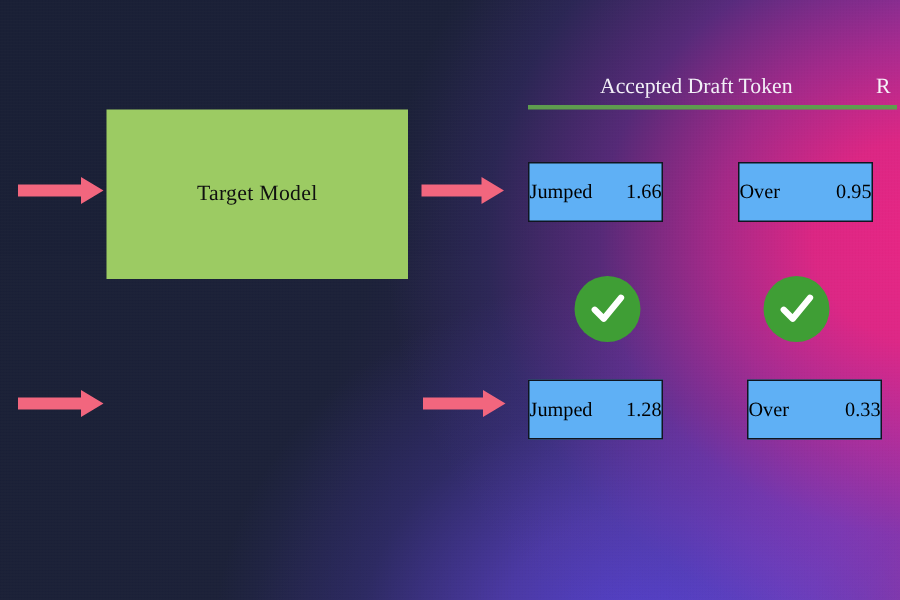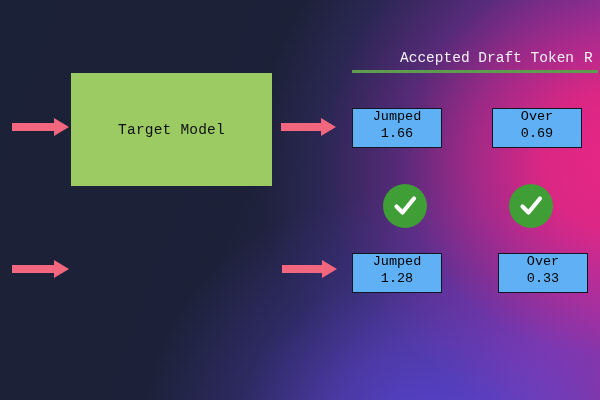--- a/index.html
+++ b/index.html
@@ -5,21 +5,21 @@
   html, body {
     margin: 0;
     padding: 0;
     background: #14182b;
   }
   #canvas {
     position: relative;
     width: 600px;
     height: 400px;
     overflow: hidden;
-    font-family: Liberation Mono, monospace;
+    font-family: Liberation Serif, serif;
     background-color: #1b2038;
     background-image:
       radial-gradient(ellipse 70% 95% at 103% 40%, rgba(232,38,132,1) 0%, rgba(232,38,132,0.92) 18%, rgba(206,42,150,0.72) 34%, rgba(150,52,180,0.42) 52%, rgba(90,60,170,0.18) 70%, rgba(40,50,120,0) 86%),
       radial-gradient(ellipse 62% 80% at 72% 108%, rgba(88,70,226,0.85) 0%, rgba(95,70,215,0.6) 28%, rgba(70,60,170,0.3) 52%, rgba(35,45,110,0) 78%),
       radial-gradient(ellipse 55% 60% at 120% 105%, rgba(224,60,150,0.75) 0%, rgba(160,60,180,0.35) 45%, rgba(40,50,120,0) 80%),
       linear-gradient(110deg, #1a2036 0%, #1c2139 42%, #28234d 62%, #3a2a72 78%, #6b35a0 92%, #8c2f9e 100%);
   }
 
   
   #noise {
@@ -42,23 +42,22 @@
     font-size: 14.5px;
     letter-spacing: 0.2px;
     white-space: pre;
   }
 
   .tokbox {
     position: absolute;
     background: #5fb0f5;
     border: 1.6px solid #10151f;
     display: flex;
-    flex-direction: column;
     align-items: center;
-    justify-content: flex-start;
+    justify-content: space-between;
     color: #000000;
     font-size: 13.5px;
     line-height: 1.25;
   }
   .tokbox .tok-word { display:block; }
   .tokbox .tok-prob { display:block; }
 
   .arrow {
     position: absolute;
     height: 22px;
@@ -139,21 +138,21 @@
   </div>
 
 
   <div class="tokbox" style="left:352px; top:108px; width:88px; height:38px;">
     <span class="tok-word">Jumped</span>
     <span class="tok-prob">1.66</span>
   </div>
 
   <div class="tokbox" style="left:492px; top:108px; width:88px; height:38px;">
     <span class="tok-word">Over</span>
-    <span class="tok-prob">0.69</span>
+    <span class="tok-prob">0.95</span>
   </div>
 
   <div class="check" style="left:383px; top:184px;">
     <svg width="30" height="30" viewBox="0 0 30 30">
       <path d="M6.5 15.5 L12.5 21.5 L24 7.5" stroke="#ffffff" stroke-width="4.2" fill="none" stroke-linecap="round" stroke-linejoin="round"></path>
     </svg>
   </div>
 
   <div class="check" style="left:509px; top:184px;">
     <svg width="30" height="30" viewBox="0 0 30 30">

